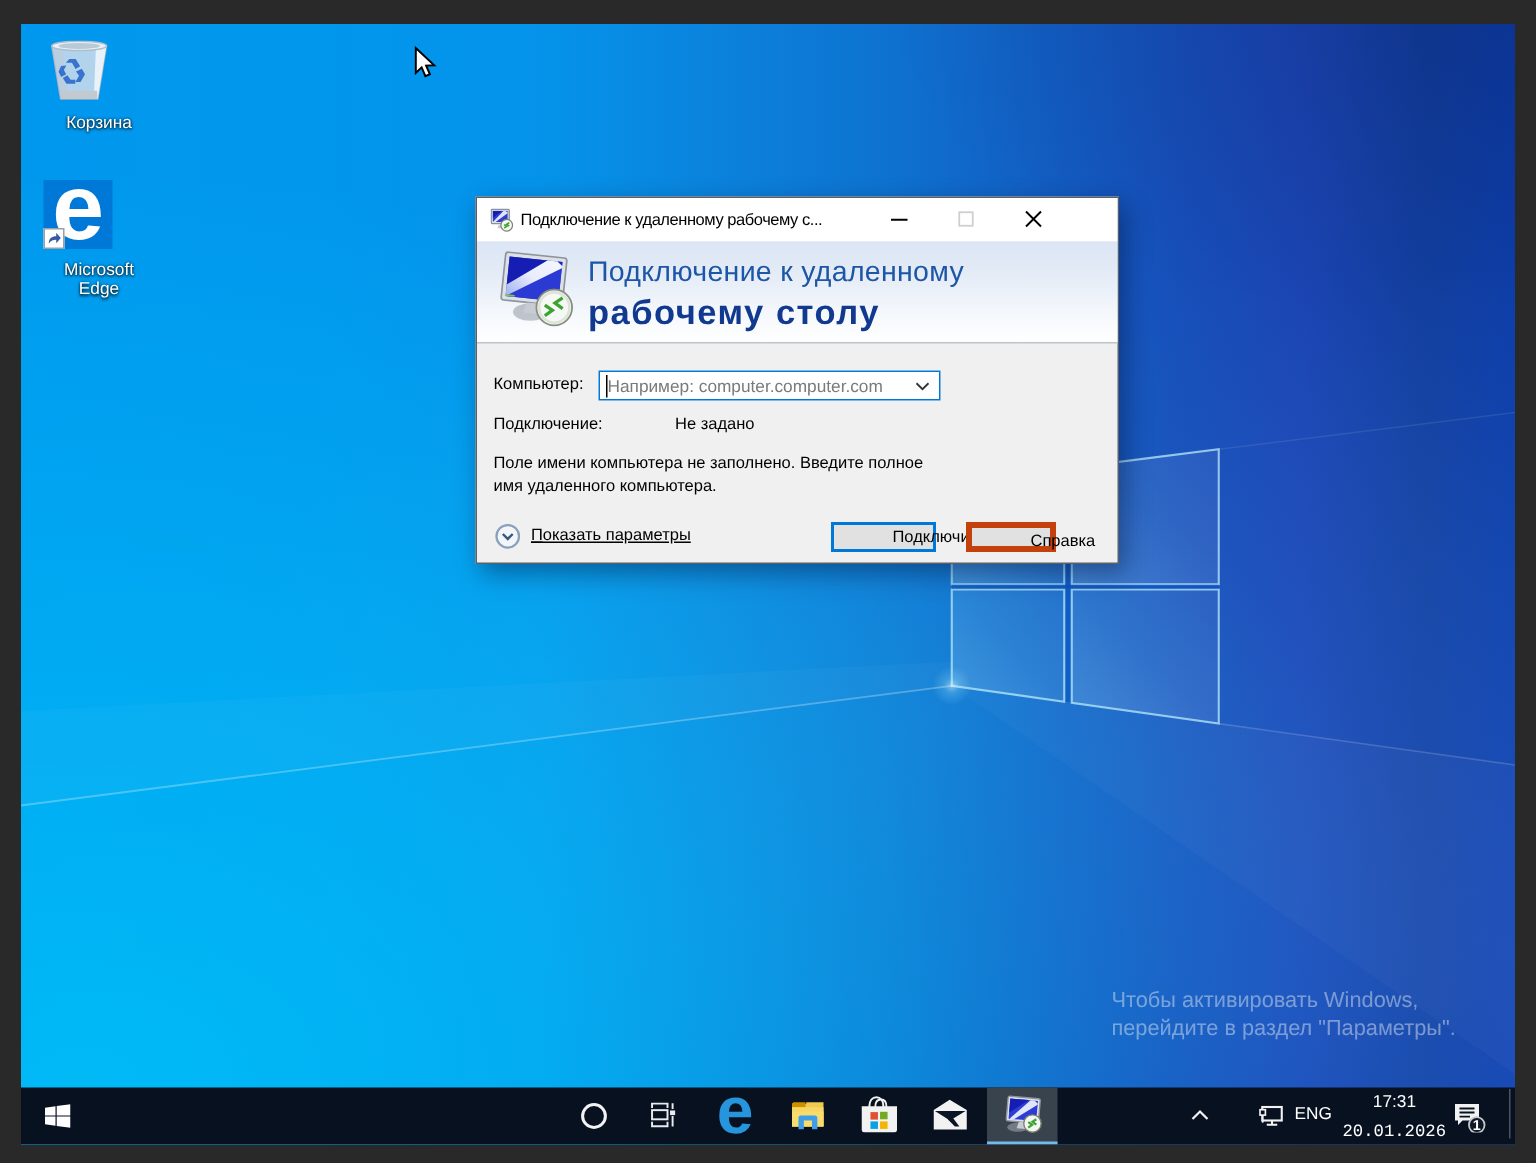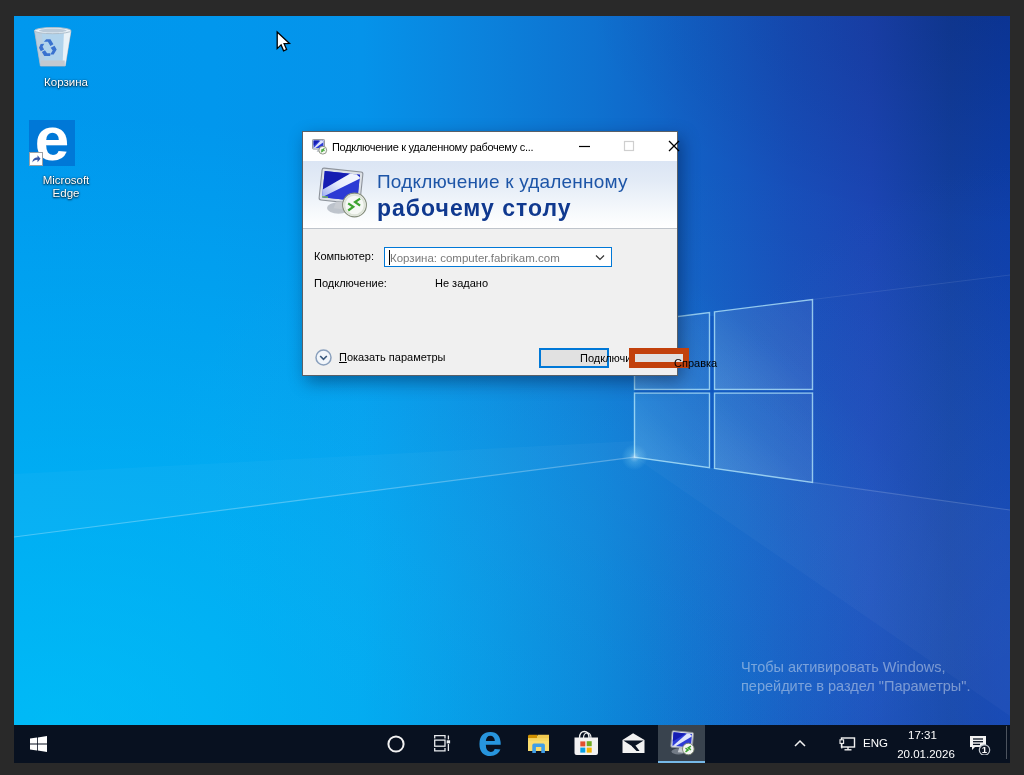--- a/index.html
+++ b/index.html
@@ -13,39 +13,39 @@
       radial-gradient(700px 430px at 63% 60%, rgba(90,200,255,0.10), rgba(90,200,255,0) 70%),
       radial-gradient(1300px 850px at 4% 95%, rgba(0,220,255,0.50), rgba(0,220,255,0) 72%),
       linear-gradient(90deg, #0098ee 0%, #0197ed 20%, #0593ea 35%, #0b82dc 47%,
         #0e72d0 58%, #125fc4 68%, #174eb9 78%, #1b45b3 86%, #123f9f 94%, #0d3ea9 100%);
   }
   .abs { position:absolute; }
   
   .icolabel { position:absolute; color:#fff; font-size:11.5px; text-align:center;
     text-shadow:0 1px 2px rgba(0,0,0,.85), 0 0 2px rgba(0,0,0,.6); line-height:13px; }
   
-  #dlg { position:absolute; left:288px; top:115px; width:376px; height:245px;
+  #dlg { position:absolute; left:303px; top:115px; width:429px; height:245px;
     background:#f0f0f0; border:1px solid #5a6067;
     box-shadow:4px 6px 16px rgba(0,12,45,.42); }
   #dlg .titlebar { position:absolute; left:0; top:0; right:0; height:29px; background:#fff; }
   #dlg .title { position:absolute; left:29px; top:9px; font-size:11px; letter-spacing:-0.3px; color:#000; }
   #dlg .banner { position:absolute; left:0; top:29px; right:0; height:67px;
     background:linear-gradient(#dbe5f4 0%, #e3ebf6 30%, #f6f9fc 75%, #ffffff 100%); }
   #dlg .bannerline { position:absolute; left:0; top:96px; right:0; height:1px; background:#bfc4cb; }
   #dlg .t1 { position:absolute; left:74px; top:39px; font-size:19px; color:#1d55a7; letter-spacing:.2px;}
   #dlg .t2 { position:absolute; left:74px; top:63px; font-size:23px; font-weight:bold; color:#10398f; letter-spacing:1px;}
   .dtext { position:absolute; font-size:11px; color:#000; }
   #combo { position:absolute; left:81px; top:115px; width:228px; height:20px;
     background:#fff; border:1px solid #0078d7; }
   #combo .ph { position:absolute; left:5px; top:3.5px; font-size:11.5px; color:#7a7a7a; }
   #combo .caret { position:absolute; left:4px; top:2px; width:1px; height:15px; background:#000; }
   .btn { position:absolute; font-size:11px; color:#000; text-align:center;
     background:#e1e1e1;padding-left:39px; }
   #btnconnect { left:236px; top:216px; width:70px; height:20px; border:2px solid #0078d7; line-height:16px; }
-  #btnhelp { left:326px; top:216px; width:60px; height:20px; border:6px solid #c2410c; line-height:18px; }
+  #btnhelp { left:326px; top:216px; width:60px; height:20px; border:4px solid #c2410c; line-height:18px; }
   .ulink { text-decoration:underline; }
   
   #wm1 { position:absolute; left:727px; top:617px; font-size:20px; color:rgba(222,231,242,.55); }
   #wm2 { position:absolute; left:727px; top:641.5px; font-size:14.5px; color:rgba(215,226,240,.50); line-height:19.5px; }
   
   #taskbar { position:absolute; left:0; top:709px; width:996px; height:38px; background:#081120; }
   #search { position:absolute; left:46px; top:710.5px; width:311px; height:35px;
     background:#f2f2f2; border:1px solid #c8ccd0; border-bottom-color:#aaa; }
   #search .stext { position:absolute; left:41px; top:7px; font-size:15px; color:#4a4a4a; }
   .trayt { position:absolute; color:#fff; font-size:11.5px; }
@@ -174,39 +174,40 @@
       <g fill="none" stroke="#3da32f" stroke-width="2.2">
         <polyline points="45.1,33.6 40,37 45.1,40.7"></polyline>
         <polyline points="33.2,38.4 38.3,41.8 33.2,45.5"></polyline>
       </g>
     </svg>
     <div class="bannerline"></div>
 
     <div class="dtext" style="left:11px;top:118px;">Компьютер:</div>
     <div id="combo">
       <div class="caret"></div>
-      <div class="ph">Корзина: computer.fabrikam.com</div>
+      <div class="ph">Например: computer.computer.com</div>
       <svg class="abs" style="right:6px;top:6px" width="10" height="8" viewBox="0 0 10 8">
         <path d="M1 1.5 L5 5.5 L9 1.5" fill="none" stroke="#333" stroke-width="1.2"></path>
       </svg>
     </div>
     <div class="dtext" style="left:11px;top:145px;">Подключение:</div>
     <div class="dtext" style="left:104px;top:145px;margin-left:28px;">Не задано</div>
+    <div class="dtext" style="left:11px;top:170px;line-height:15px;">Поле имени компьютера не заполнено. Введите полное<br>имя удаленного компьютера.</div>
 
     <svg class="abs" style="left:12px;top:217px" width="17" height="17" viewBox="0 0 17 17">
       <defs>
         <linearGradient id="cg" x1="0" y1="0" x2="0" y2="1">
           <stop offset="0" stop-color="#7b9ac8"></stop>
             <stop offset="1" stop-color="#3869a8"></stop>
         </linearGradient>
       </defs>
       <circle cx="8.5" cy="8.5" r="7.5" fill="#f2f6fb" stroke="#8aa0bd" stroke-width="1.5"></circle>
       <path d="M5.2 7 L8.5 10.3 L11.8 7" fill="none" stroke="#39587d" stroke-width="1.6"></path>
     </svg>
-    <div class="dtext" style="left:36px;top:219px;"><span class="ulink">П</span>оказать параметры</div>
+    <div class="dtext" style="left:36px;top:219px;text-decoration:underline;"><span class="ulink">П</span>оказать параметры</div>
     <div class="btn" id="btnconnect">Подключить</div>
     <div class="btn" id="btnhelp">Справка</div>
   </div>
 
   <div id="wm2">Чтобы активировать Windows,<br>перейдите в раздел "Параметры".</div>
 
   <div id="taskbar"></div>
   <svg class="abs" style="left:16px;top:720px" width="17" height="17" viewBox="0 0 17 17">
     <path fill="#fff" d="M0 2.5 L7 1.5 L7 7.6 L0 7.6 Z"></path>
     <path fill="#fff" d="M7.8 1.4 L17 0.1 L17 7.6 L7.8 7.6 Z"></path>
@@ -279,22 +280,22 @@
     <path d="M2 8 L7 3 L12 8" fill="none" stroke="#f2f2f2" stroke-width="1.5"></path>
   </svg>
   <svg class="abs" style="left:824px;top:720px" width="18" height="16" viewBox="0 0 18 16">
     <rect x="3.5" y="2" width="13" height="9" fill="none" stroke="#f2f2f2" stroke-width="1.4"></rect>
     <line x1="10" y1="11" x2="10" y2="13.5" stroke="#f2f2f2" stroke-width="1.4"></line>
     <line x1="6.5" y1="13.8" x2="13.5" y2="13.8" stroke="#f2f2f2" stroke-width="1.4"></line>
     <rect x="2" y="3.8" width="3.6" height="3.6" fill="#081120" stroke="#f2f2f2" stroke-width="1.1"></rect>
     <line x1="3.8" y1="7.4" x2="3.8" y2="12.5" stroke="#f2f2f2" stroke-width="1.1"></line>
   </svg>
   <div class="trayt" style="left:849px;top:720.5px;">ENG</div>
-  <div class="trayt" style="left:894px;top:712.5px;width:36px;text-align:left;">17:31</div>
-  <div class="trayt" style="left:881px;top:731.5px;width:62px;text-align:center;">20.01.2026</div>
+  <div class="trayt" style="left:894px;top:712.5px;width:36px;text-align:right;">17:31</div>
+  <div class="trayt" style="left:881px;top:731.5px;width:62px;text-align:center;font-family:Liberation Mono, monospace;">20.01.2026</div>
   <svg class="abs" style="left:955px;top:719px" width="22" height="20" viewBox="0 0 22 20">
     <path d="M1 1 L17 1 L17 12 L6 12 L3 15 L3 12 L1 12 Z" fill="#f2f2f2"></path>
     <line x1="4" y1="4" x2="14" y2="4" stroke="#081120" stroke-width="1.3"></line>
     <line x1="4" y1="6.7" x2="14" y2="6.7" stroke="#081120" stroke-width="1.3"></line>
     <line x1="4" y1="9.4" x2="11" y2="9.4" stroke="#081120" stroke-width="1.3"></line>
     <circle cx="15.5" cy="15" r="5.2" fill="#0f1624" stroke="#c3c8cf" stroke-width="1.2"></circle>
     <text x="15.4" y="18.4" font-size="9.5" font-weight="bold" fill="#fff" text-anchor="middle" font-family="Liberation Sans, sans-serif">1</text>
   </svg>
   <div id="sep"></div>
 </div>

